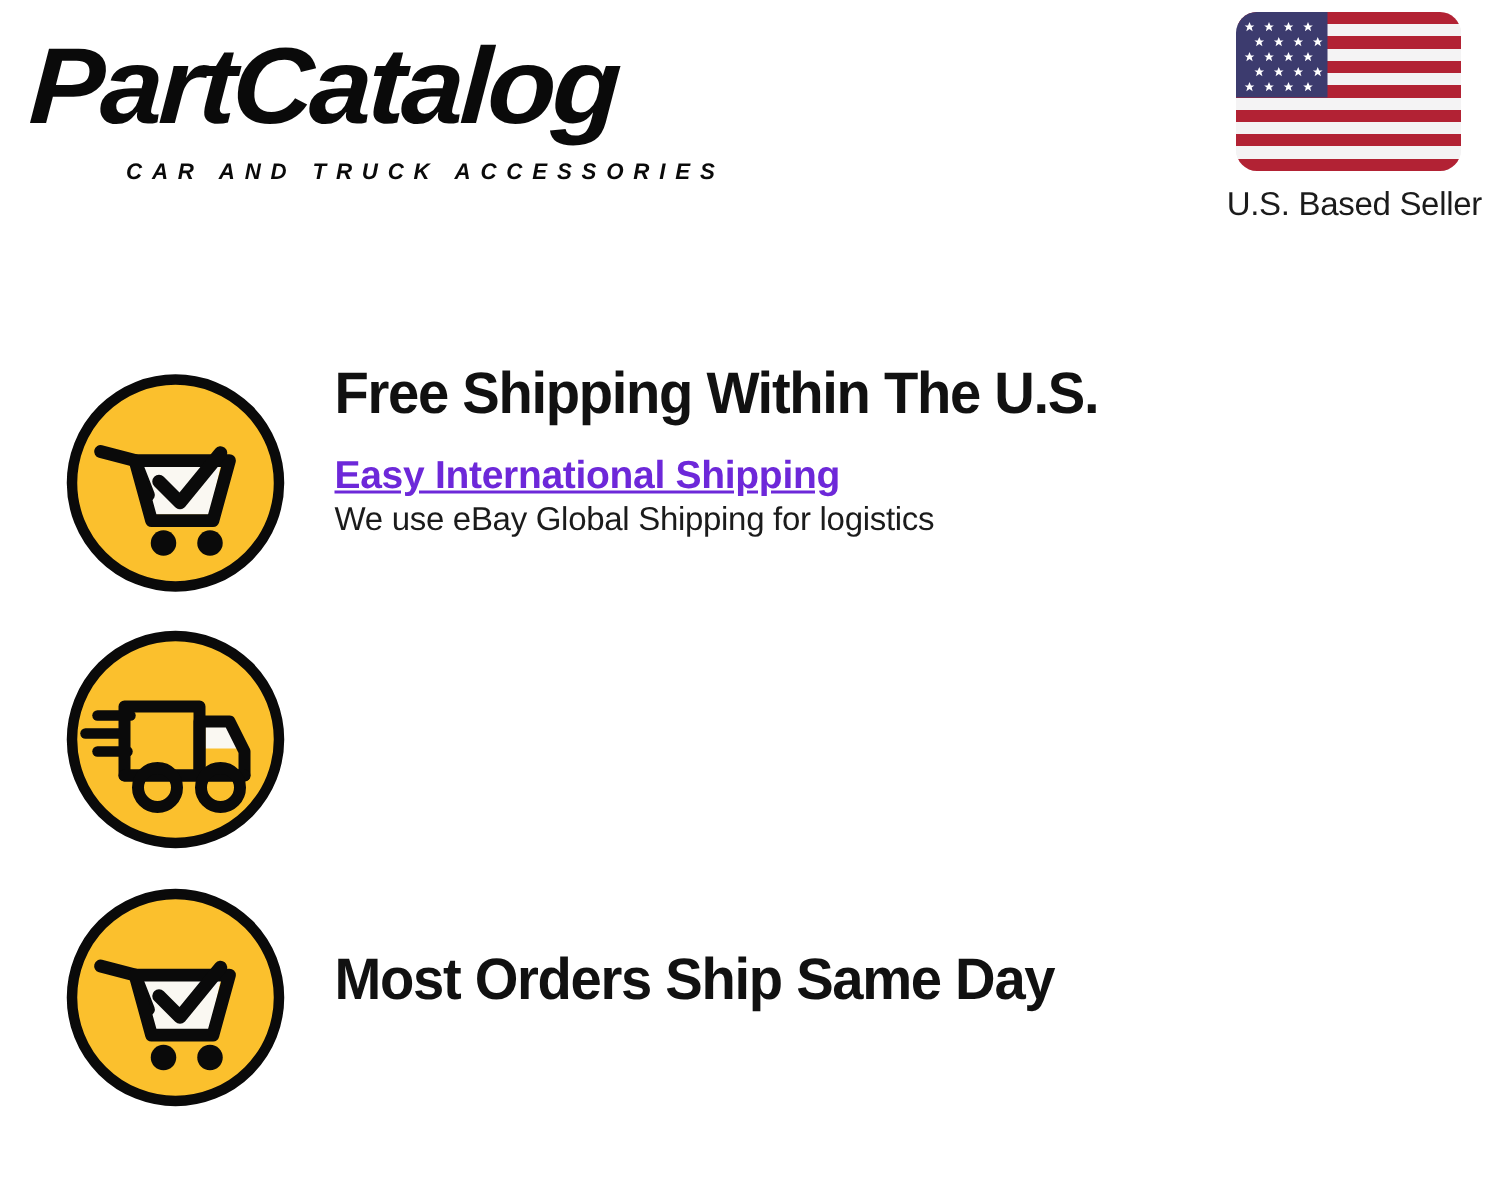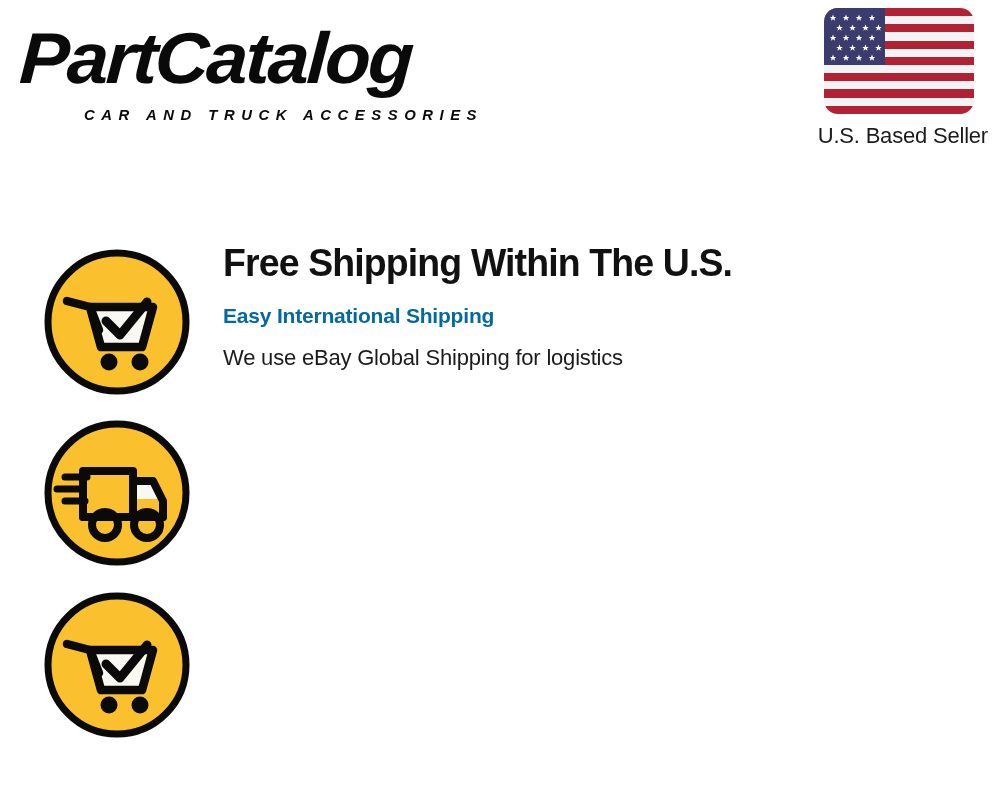--- a/index.html
+++ b/index.html
@@ -175,36 +175,37 @@
     font-size: 22px;
     line-height: 30px;
     letter-spacing: -0.2px;
     color: #1b1b1b;
     white-space: nowrap;
     margin-top: 2px;
   }
   .feature-sub2-strong {
     font-family: "Liberation Sans", sans-serif;
     font-weight: 700;
-    font-size: 21px;
+    font-size: 26px;
     line-height: 28px;
     letter-spacing: -0.2px;
-    color: #0369a1;
+    color: #6d28d9;
     white-space: nowrap;
     margin-top: 16px;
+    text-decoration: underline;
   }
   .feature-sub2 {
     font-family: "Liberation Sans", sans-serif;
     font-weight: 400;
     font-size: 22px;
     line-height: 30px;
     letter-spacing: -0.2px;
     color: #1b1b1b;
     white-space: nowrap;
-    margin-top: 13px;
+    margin-top: 1px;
   }
 
   
   .feature-text.center-1 { top: 50px; }
   .feature-text.center-3 { top: 48px; }
 </style>
 </head>
 <body>
 
 <div class="header">
@@ -308,15 +309,18 @@
       <svg viewBox="0 0 148 148" aria-hidden="true">
         <circle cx="74" cy="74" r="69" fill="#fbc02d" stroke="#0a0a0a" stroke-width="7"></circle>
         <path d="M50 63 L104 63 L97 95 L58 95 Z" fill="#faf8f2"></path>
         <path d="M24 53 L47 59 L56 82" fill="none" stroke="#0a0a0a" stroke-width="8.5" stroke-linecap="round" stroke-linejoin="round"></path>
         <path d="M47 59 L110 59 L99 99 L58 99 Z" fill="none" stroke="#0a0a0a" stroke-width="8.5" stroke-linecap="round" stroke-linejoin="round"></path>
         <circle cx="66" cy="114" r="8.5" fill="#0a0a0a"></circle>
         <circle cx="97" cy="114" r="8.5" fill="#0a0a0a"></circle>
         <path d="M63 73 L77 87 L104 54" fill="none" stroke="#0a0a0a" stroke-width="9" stroke-linecap="round" stroke-linejoin="round"></path>
       </svg>
     </div>
+    <div class="feature-text center-3">
+      <div class="feature-title">Most Orders Ship Same Day</div>
+    </div>
   </div>
 
 </div>
 
 </body></html>

